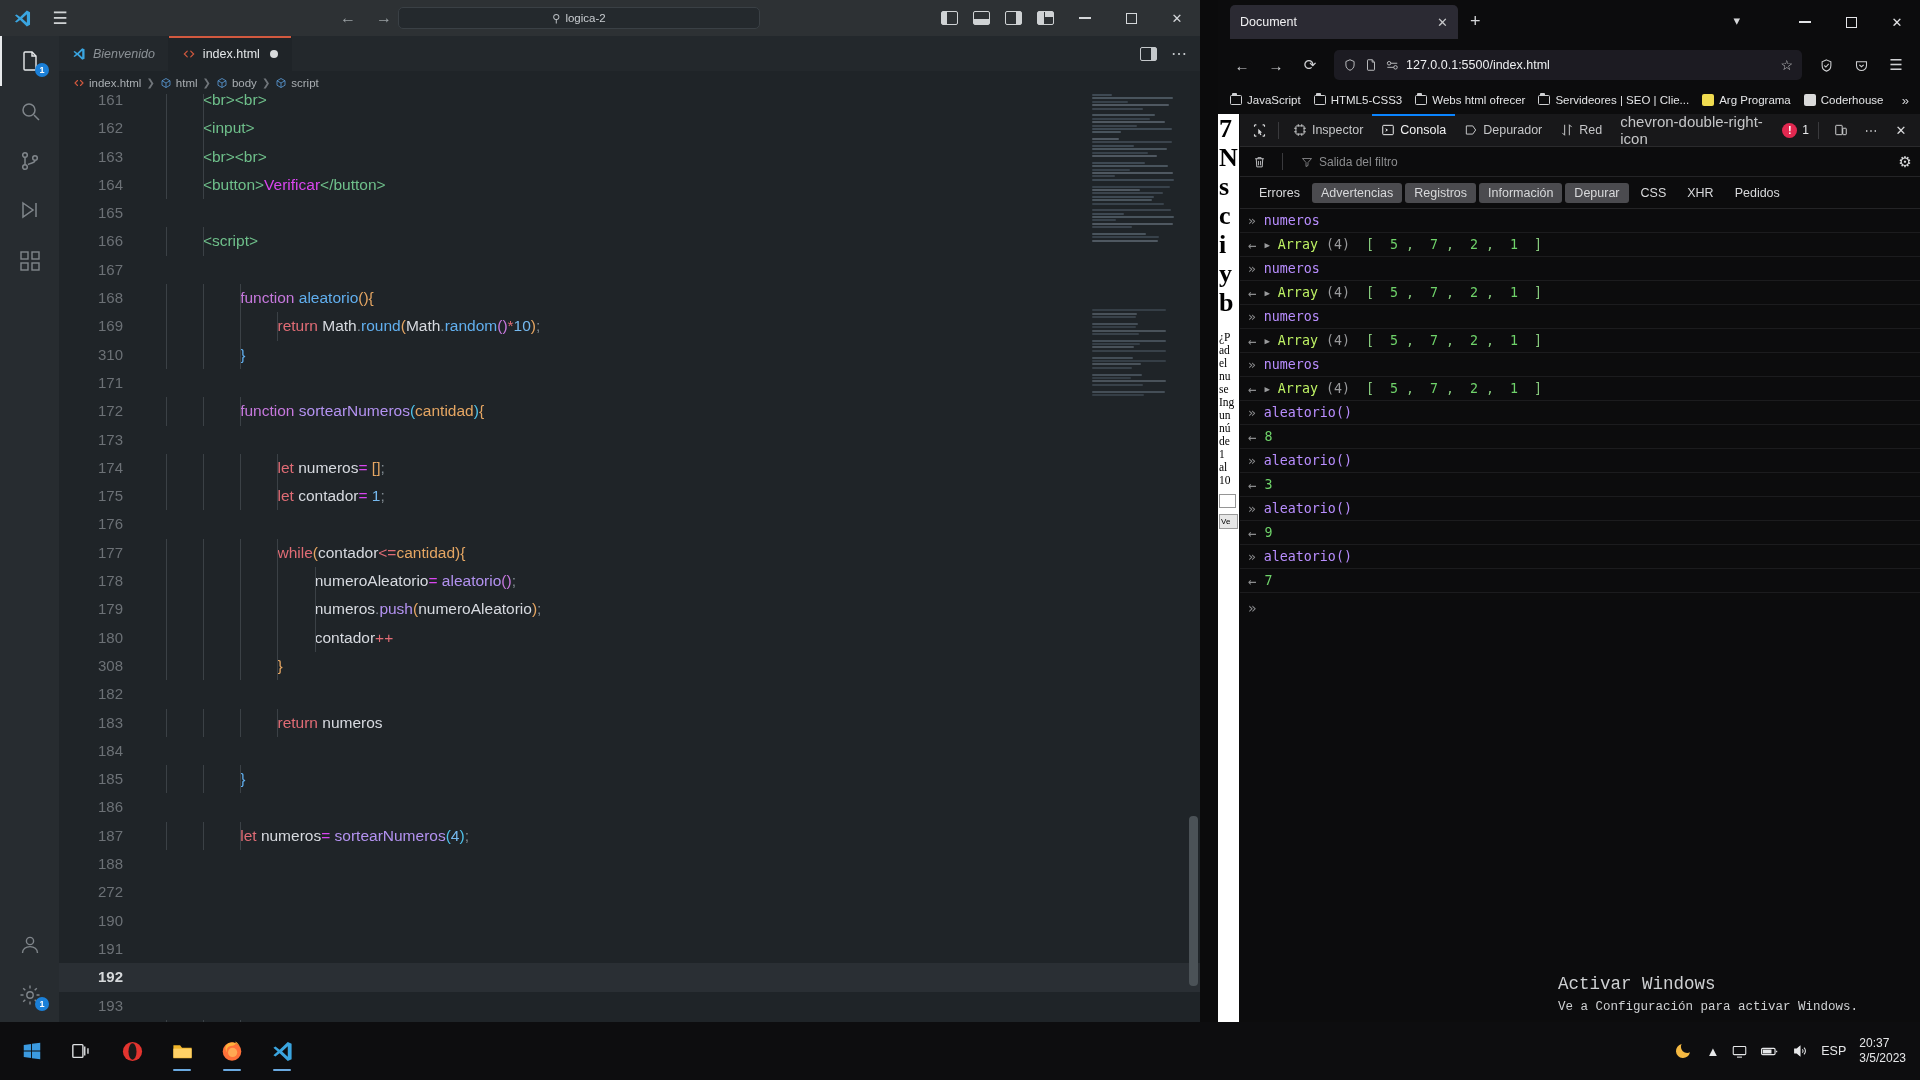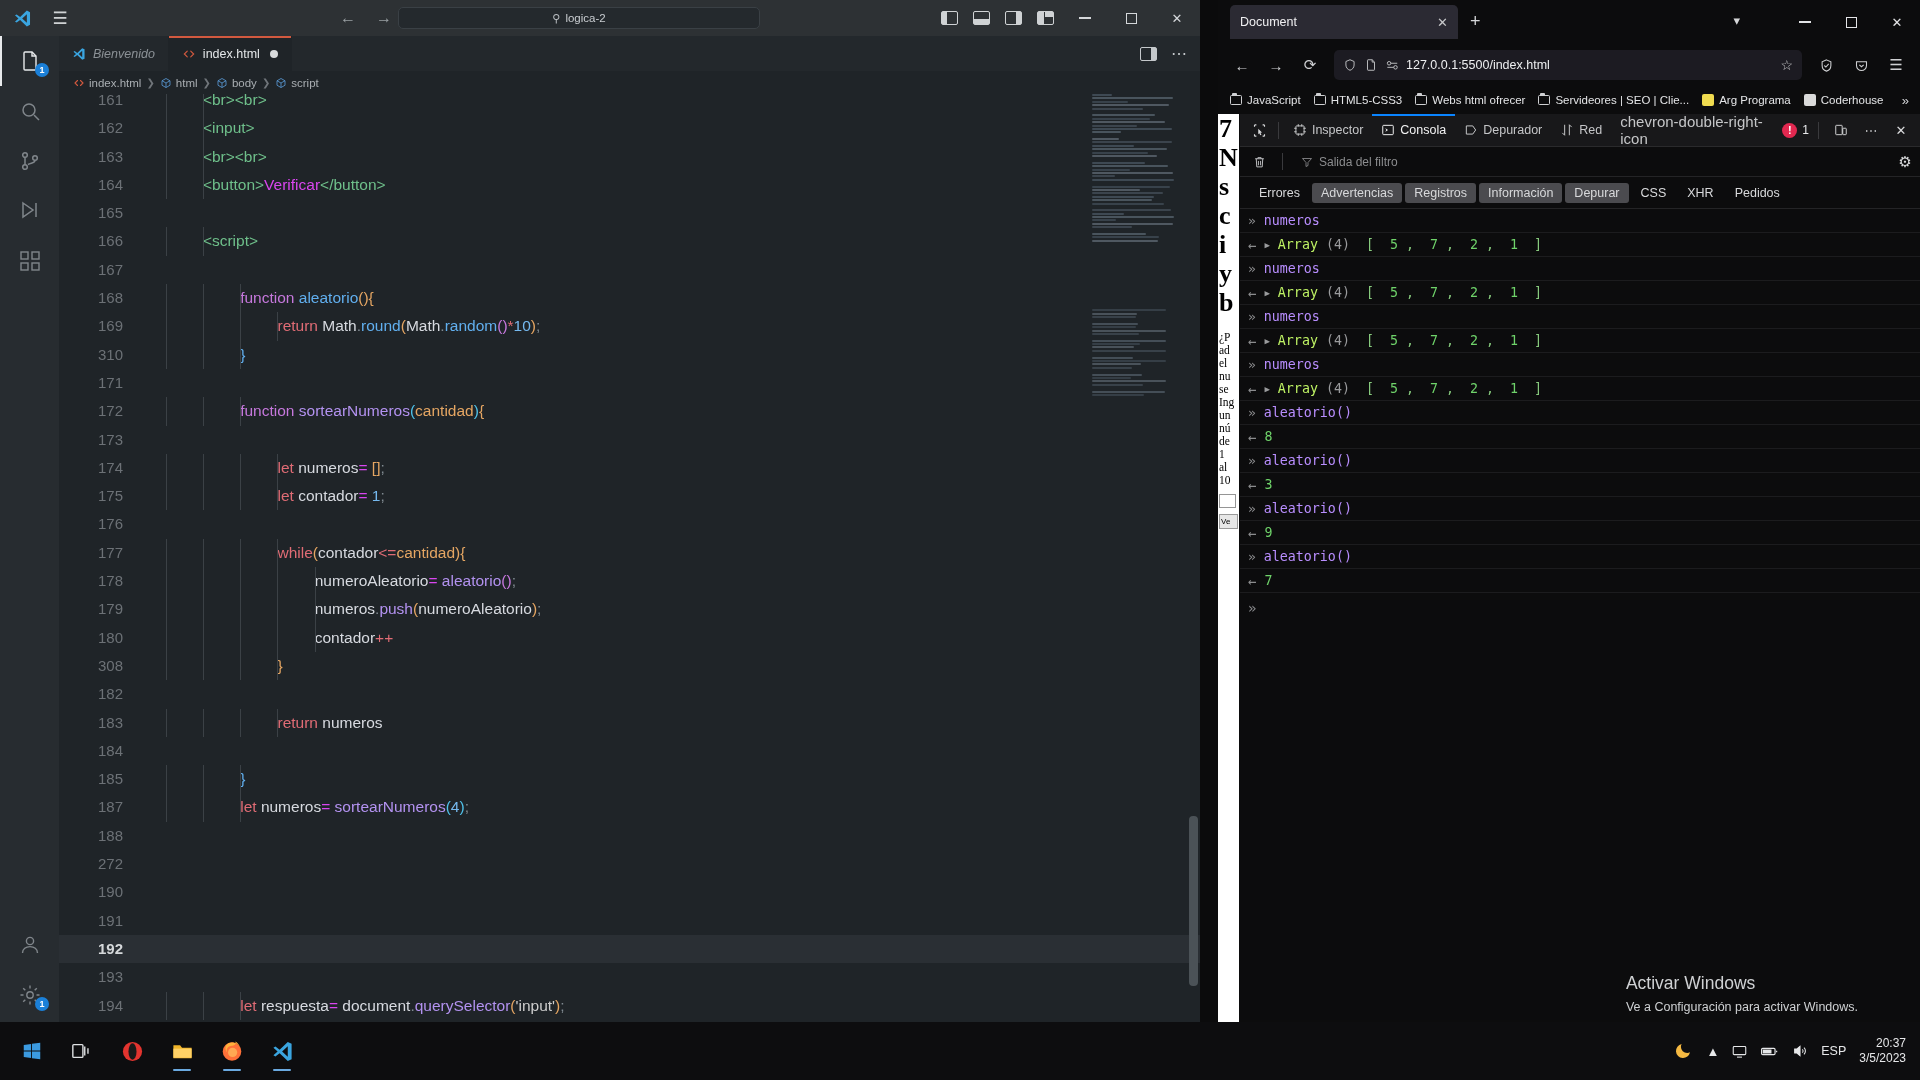--- a/index.html
+++ b/index.html
@@ -284,38 +284,38 @@
     font-family: "Liberation Serif", serif;
   }
   .pp-line { font-size: 26px; font-weight: 700; line-height: 29px; padding-left: 2px; }
   .pp-small { font-size: 11.5px; line-height: 13px; padding-left: 2px; }
   .pp-input { width: 17px; height: 14px; border: 1px solid #959595; background: #fff; margin: 7px 0 0 2px; }
   .pp-btn { width: 19px; height: 15px; border: 1px solid #9a9a9a; background: #e7e7e7; margin: 6px 0 0 2px;
     font-size: 8px; line-height: 13px; padding-left: 1px; font-family: "Liberation Sans", sans-serif; }
 
   .activate-win {
     position: absolute; right: 62px; bottom: 42px; color: #cfd1d3;
-    font-family: Liberation Sans, sans-serif; text-align: left;
+    font-family: Liberation Mono, monospace; text-align: left;
   }
   .aw-title { font-size: 17.5px; margin-bottom: 6px; }
   .aw-sub { font-size: 12.5px; }
 
   
   .taskbar {
     position: absolute; left: 0; bottom: 0; width: 1920px; height: 58px;
     background: #0d0d0f; display: flex; align-items: center;
   }
   .tb-left { display: flex; align-items: center; gap: 6px; padding-left: 10px; }
   .tb-icon { width: 44px; height: 44px; display: flex; align-items: center; justify-content: center; position: relative; }
   .tb-icon.run::after {
     content:''; position:absolute; bottom: 2px; left: 50%; transform: translateX(-50%);
     width: 18px; height: 2.5px; border-radius: 2px; background: #6aa9e0;
   }
   .tb-right { margin-left: auto; display: flex; align-items: center; gap: 13px; padding-right: 14px; color: #e6e7e9; }
-  .tb-clock { text-align: right; font-size: 12px; line-height: 15px; }
+  .tb-clock { text-align: left; font-size: 12px; line-height: 15px; }
   .tb-sysicon { font-size: 13px; display: flex; align-items: center; }
 </style>
 </head>
 <body>
 
 <div id="root">
 
   <div class="vscode">
 
     <div class="vs-titlebar">
@@ -484,20 +484,21 @@
               <div class="crow"><div class="gutter">176</div><div class="ctext"><span style="padding-left: 0px;"></span></div></div>
               <div class="crow"><div class="gutter">177</div><div class="ctext"><span class="ig" style="left: 18.64px;"></span><span class="ig" style="left: 55.92px;"></span><span class="ig" style="left: 93.2px;"></span><span class="ig" style="left: 130.48px;"></span><span style="padding-left: 130.48px;"><span class="t-ctrl">while</span><span class="t-br1">(</span><span class="t-var">contador</span><span class="t-op">&lt;=</span><span class="t-param">cantidad</span><span class="t-br1">)</span><span class="t-br1">{</span></span></div></div>
               <div class="crow"><div class="gutter">178</div><div class="ctext"><span class="ig" style="left: 18.64px;"></span><span class="ig" style="left: 55.92px;"></span><span class="ig" style="left: 93.2px;"></span><span class="ig" style="left: 130.48px;"></span><span class="ig" style="left: 167.76px;"></span><span style="padding-left: 167.76px;"><span class="t-var">numeroAleatorio</span><span class="t-text">= </span><span class="t-fname">aleatorio</span><span class="t-br2">()</span><span class="t-punct">;</span></span></div></div>
               <div class="crow"><div class="gutter">179</div><div class="ctext"><span class="ig" style="left: 18.64px;"></span><span class="ig" style="left: 55.92px;"></span><span class="ig" style="left: 93.2px;"></span><span class="ig" style="left: 130.48px;"></span><span class="ig" style="left: 167.76px;"></span><span style="padding-left: 167.76px;"><span class="t-var">numeros</span><span class="t-punct">.</span><span class="t-fname">push</span><span class="t-br1">(</span><span class="t-var">numeroAleatorio</span><span class="t-br1">)</span><span class="t-punct">;</span></span></div></div>
               <div class="crow"><div class="gutter">180</div><div class="ctext"><span class="ig" style="left: 18.64px;"></span><span class="ig" style="left: 55.92px;"></span><span class="ig" style="left: 93.2px;"></span><span class="ig" style="left: 130.48px;"></span><span class="ig" style="left: 167.76px;"></span><span style="padding-left: 167.76px;"><span class="t-var">contador</span><span class="t-op">++</span></span></div></div>
               <div class="crow"><div class="gutter">308</div><div class="ctext"><span class="ig" style="left: 18.64px;"></span><span class="ig" style="left: 55.92px;"></span><span class="ig" style="left: 93.2px;"></span><span class="ig" style="left: 130.48px;"></span><span style="padding-left: 130.48px;"><span class="t-br1">}</span></span></div></div>
               <div class="crow"><div class="gutter">182</div><div class="ctext"><span style="padding-left: 0px;"></span></div></div>
               <div class="crow"><div class="gutter">183</div><div class="ctext"><span class="ig" style="left: 18.64px;"></span><span class="ig" style="left: 55.92px;"></span><span class="ig" style="left: 93.2px;"></span><span class="ig" style="left: 130.48px;"></span><span style="padding-left: 130.48px;"><span class="t-ctrl">return </span><span class="t-var">numeros</span></span></div></div>
               <div class="crow"><div class="gutter">184</div><div class="ctext"><span style="padding-left: 0px;"></span></div></div>
               <div class="crow"><div class="gutter">185</div><div class="ctext"><span class="ig" style="left: 18.64px;"></span><span class="ig" style="left: 55.92px;"></span><span class="ig" style="left: 93.2px;"></span><span style="padding-left: 93.2px;"><span class="t-blue">}</span></span></div></div>
+              <div class="crow"><div class="gutter">186</div><div class="ctext"><span style="padding-left: 0px;"></span></div></div>
               <div class="crow"><div class="gutter">187</div><div class="ctext"><span class="ig" style="left: 18.64px;"></span><span class="ig" style="left: 55.92px;"></span><span class="ig" style="left: 93.2px;"></span><span style="padding-left: 93.2px;"><span class="t-ctrl">let </span><span class="t-var">numeros</span><span class="t-text">= </span><span class="t-fname">sortearNumeros</span><span class="t-br3">(</span><span class="t-num">4</span><span class="t-br3">)</span><span class="t-punct">;</span></span></div></div>
               <div class="crow"><div class="gutter">188</div><div class="ctext"><span style="padding-left: 0px;"></span></div></div>
               <div class="crow"><div class="gutter">272</div><div class="ctext"><span style="padding-left: 0px;"></span></div></div>
               <div class="crow"><div class="gutter">190</div><div class="ctext"><span style="padding-left: 0px;"></span></div></div>
               <div class="crow"><div class="gutter">191</div><div class="ctext"><span style="padding-left: 0px;"></span></div></div>
               <div class="crow hl"><div class="gutter">192</div><div class="ctext"><span style="padding-left: 0px;"></span></div></div>
               <div class="crow"><div class="gutter">193</div><div class="ctext"><span style="padding-left: 0px;"></span></div></div>
               <div class="crow"><div class="gutter">194</div><div class="ctext"><span class="ig" style="left: 18.64px;"></span><span class="ig" style="left: 55.92px;"></span><span class="ig" style="left: 93.2px;"></span><span style="padding-left: 93.2px;"><span class="t-ctrl">let </span><span class="t-var">respuesta</span><span class="t-text">= </span><span class="t-var">document</span><span class="t-punct">.</span><span class="t-fname">querySelector</span><span class="t-br1">(</span><span class="t-brk">'input'</span><span class="t-br1">)</span><span class="t-punct">;</span></span></div></div>
             </div>
         </div>

